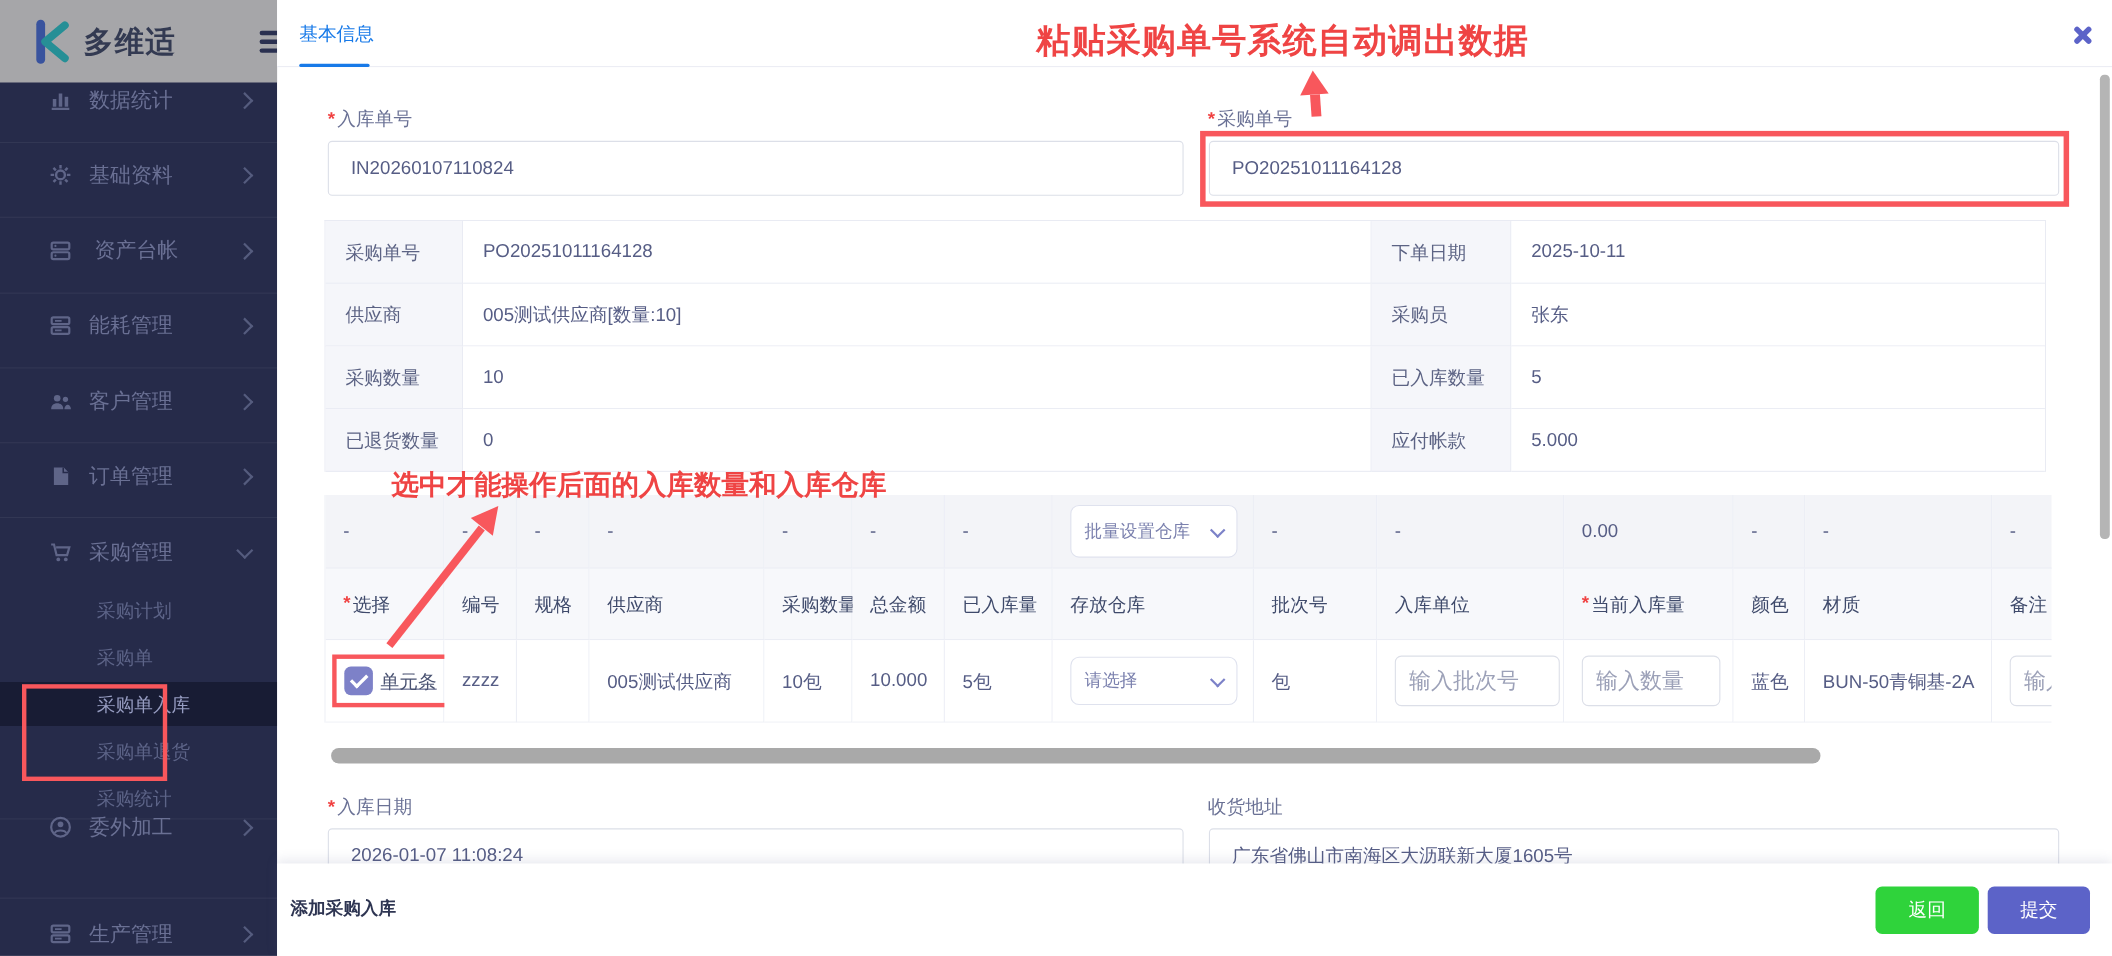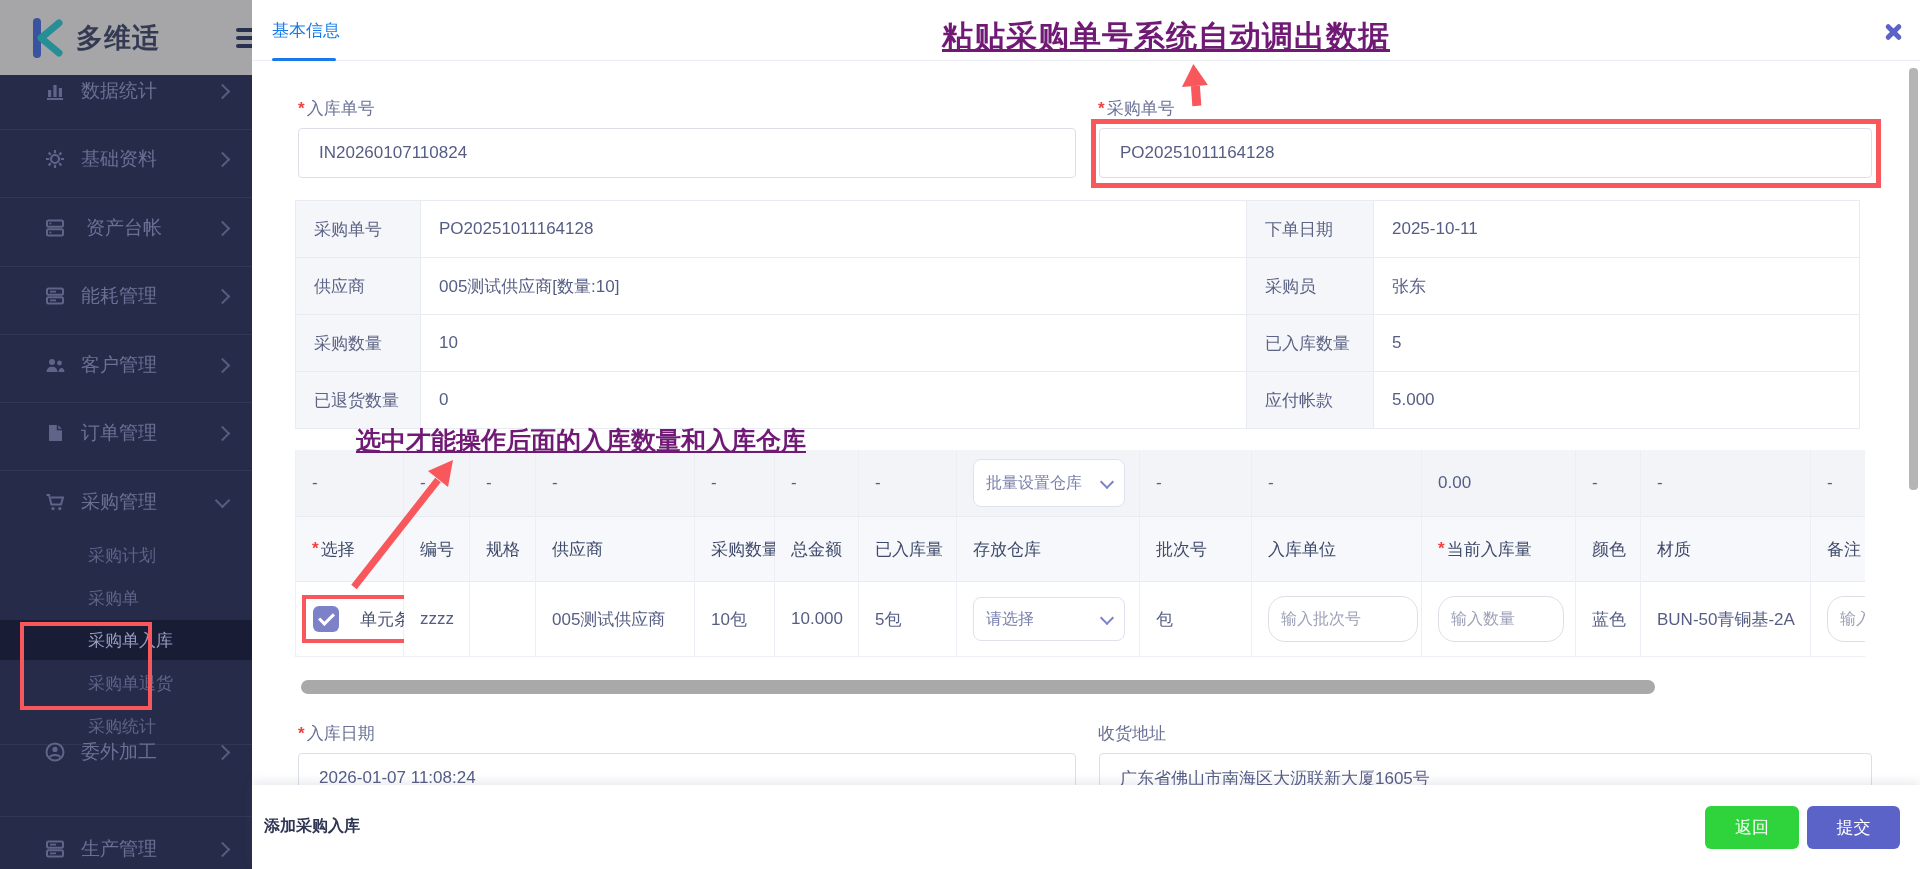--- a/index.html
+++ b/index.html
@@ -24,21 +24,21 @@
   
   .modal{position:absolute;left:252px;top:0;width:1856px;height:869px;background:#fff;z-index:10;}
   .m-header{position:absolute;left:0;top:0;width:1668px;height:61px;border-bottom:1px solid #ecedf4;box-sizing:border-box;background:#fff;}
   .tab{position:absolute;left:20px;top:0;height:61px;display:flex;align-items:center;font-size:17px;color:#187ae8;cursor:pointer;}
   .tab-underline{position:absolute;left:20px;top:58px;width:64px;height:3px;background:#187ae8;border-radius:2px;}
   .close-x{position:absolute;left:1630px;top:21px;width:22px;height:22px;cursor:pointer;}
   .close-x i{position:absolute;left:9px;top:1px;width:5px;height:20px;background:#5c63c8;border-radius:3px;}
   .close-x i:first-child{transform:rotate(45deg);}
   .close-x i:last-child{transform:rotate(-45deg);}
 
-  .note-red{position:absolute;color:#701a75;font-weight:bold;white-space:nowrap;z-index:25;text-decoration:underline;}
+  .note-red{position:absolute;color:#ef4444;font-weight:bold;white-space:nowrap;z-index:25;}
   .note-top{left:690px;top:16px;font-size:31px;letter-spacing:1px;}
   .note-table{left:104px;top:424px;font-size:25px;}
   .arrow-up{position:absolute;left:930px;top:64px;width:26px;height:46px;transform:rotate(-4deg);z-index:25;}
   .arrow-up .head{width:0;height:0;border-left:13px solid transparent;border-right:13px solid transparent;border-bottom:22px solid #f8575c;}
   .arrow-up .stem{width:9px;height:20px;background:#f8575c;margin:0 auto;}
   .arrow-diag{position:absolute;left:88px;top:453px;z-index:25;}
 
   .fld-label{position:absolute;font-size:17px;color:#6a7195;white-space:nowrap;}
   .req{color:#f04040;font-weight:bold;margin-right:2px;}
   .txt-input{position:absolute;height:50px;border:1px solid #dcdfe8;border-radius:4px;box-sizing:border-box;font-size:17px;color:#565d85;padding:0 20px;outline:none;background:#fff;font-family:inherit;}
@@ -56,23 +56,23 @@
   .ptable{position:absolute;left:43px;top:450px;width:1570px;height:207px;overflow:hidden;border-left:1px solid #eef0f6;box-sizing:border-box;}
   .ptable-inner{display:grid;width:1635px;grid-template-columns:108px 66px 66px 159px 80px 84px 98px 183px 112px 170px 154px 65px 170px 120px;grid-template-rows:67px 65px 75px;}
   .pc{display:flex;align-items:center;padding-left:16px;box-sizing:border-box;font-size:17px;border-right:1px solid #eceef5;border-bottom:1px solid #e9ebf3;color:#565d85;white-space:nowrap;overflow:visible;}
   .pc.sum{background:#f3f4f8;}
   .pc.hdr{background:#f7f8fb;color:#3f4a6b;}
   .pc.dat{background:#fff;border-bottom:1px solid #eef0f6;}
   .sel{display:flex;align-items:center;justify-content:space-between;width:152px;border:1px solid #dfe2ee;border-radius:8px;background:#fff;color:#7b81ae;font-size:16px;padding:0 12px;box-sizing:border-box;cursor:pointer;}
   .sel .s-chev{width:8px;height:8px;border-right:2px solid #7c82c8;border-bottom:2px solid #7c82c8;transform:rotate(45deg);margin-top:-3px;}
   .sel.tall{height:48px;}
   .sel.short{height:44px;}
-  .cell-input{height:46px;border:1px solid #dcdfe8;border-radius:17px;box-sizing:border-box;font-size:16px;color:#565d85;padding:0 12px;outline:none;font-family:inherit;background:#fff;}
+  .cell-input{height:46px;border:1px solid #dcdfe8;border-radius:6px;box-sizing:border-box;font-size:20px;color:#565d85;padding:0 12px;outline:none;font-family:inherit;background:#fff;}
   .cell-input::placeholder{color:#9ca1b8;}
-  .chk-redbox{display:flex;align-items:center;gap:21px;border:4px solid #f8575c;padding:7px 12px 7px 7px;margin-left:-10px;}
+  .chk-redbox{display:flex;align-items:center;gap:7px;border:4px solid #f8575c;padding:7px 12px 7px 7px;margin-left:-10px;text-decoration:underline;}
   .checkbox{width:26px;height:26px;border-radius:6px;background:#7d81c8;position:relative;cursor:pointer;flex:0 0 auto;}
   .checkbox::after{content:"";position:absolute;left:6px;top:7px;width:12px;height:6px;border-left:3px solid #fff;border-bottom:3px solid #fff;transform:rotate(-45deg);}
   .chk-label{font-size:17px;color:#4a5372;}
   .hscroll{position:absolute;left:49px;top:680px;width:1354px;height:14px;background:#a9a9a9;border-radius:7px;z-index:15;cursor:pointer;}
   .vscroll{position:absolute;left:1657px;top:68px;width:9px;height:422px;background:#b5b5b5;border-radius:4px;z-index:40;cursor:pointer;}
 
   
   .m-footer{position:absolute;left:0;top:785px;width:1668px;height:84px;background:#fff;box-shadow:0 -3px 10px rgba(90,98,140,0.14);z-index:30;}
   .f-title{position:absolute;left:12px;top:31px;font-size:16px;font-weight:bold;color:#2e3552;}
   .btn{position:absolute;top:21px;height:43px;border:none;border-radius:6px;color:#fff;font-size:17px;font-family:inherit;cursor:pointer;}

